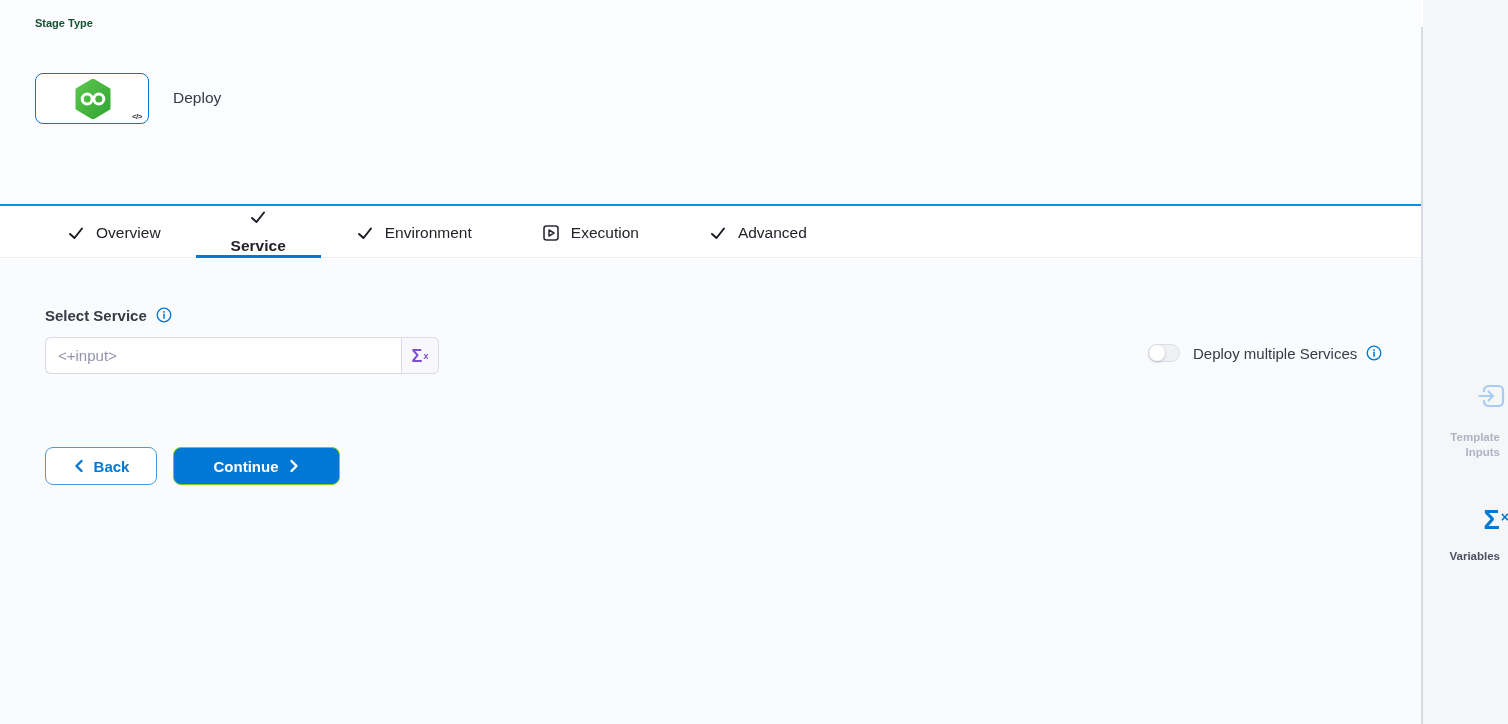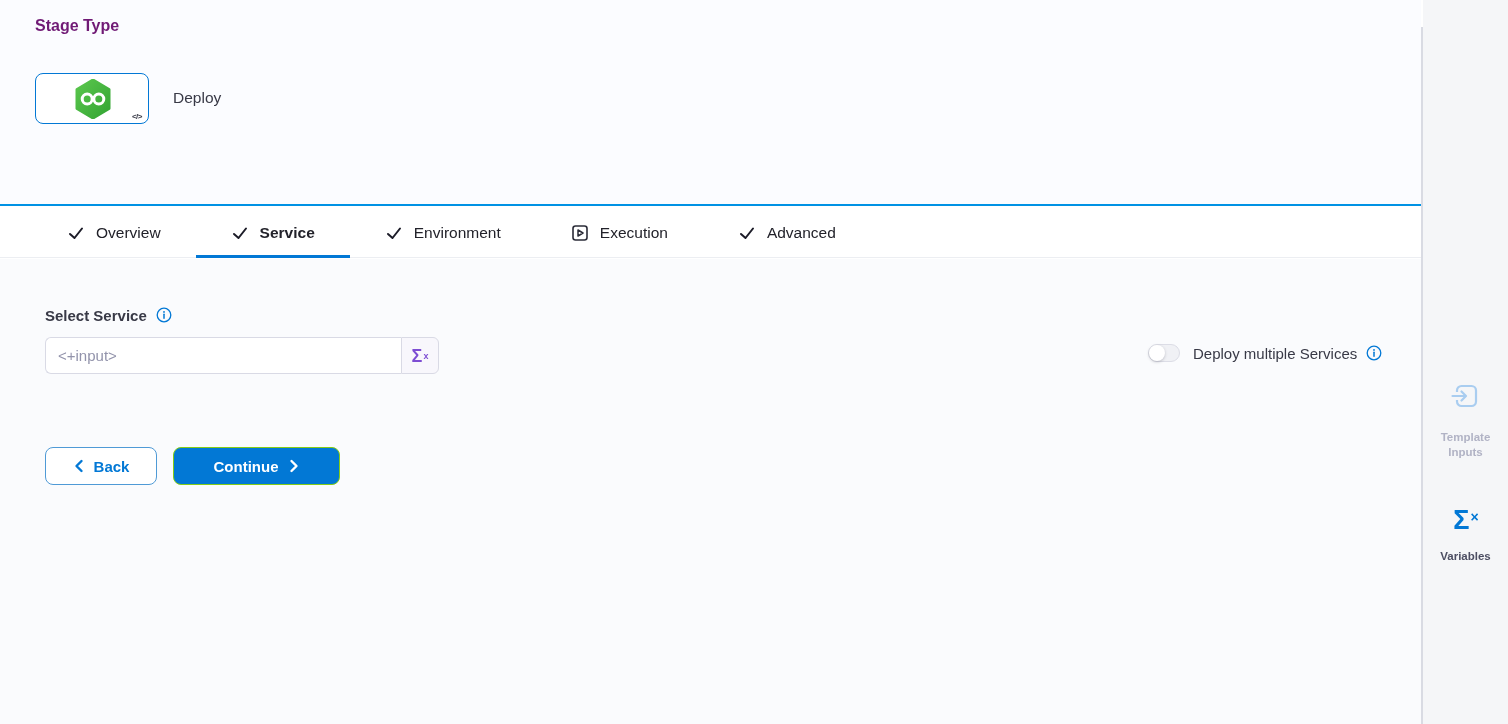--- a/index.html
+++ b/index.html
@@ -4,34 +4,34 @@
 <style>
   * { margin:0; padding:0; box-sizing:border-box; }
   body { font-family:"Liberation Sans", sans-serif; background:#ffffff; }
   .screen { position:relative; width:1508px; height:724px; overflow:hidden; background:#ffffff; }
 
   
   .main { position:absolute; left:0; top:0; width:1421px; height:724px; }
 
   .stage-type-section { position:absolute; left:0; top:0; width:1421px; height:206px;
     background:#fbfcff; border-bottom:2px solid #0092e4; }
-  .stage-type-title { position:absolute; left:35px; top:17px; font-size:16px; font-weight:700; color:#701a75; }
+  .stage-type-title { position:absolute; left:35px; top:17px; font-size:11px; font-weight:700; color:#14532d; }
   .stage-card { position:absolute; left:35px; top:73px; width:114px; height:51px; background:#ffffff;
     border:1.5px solid #0278d5; border-radius:8px; cursor:pointer; }
   .hex-wrap { position:absolute; left:39px; top:5px; width:36px; height:40px; }
   .code-glyph { position:absolute; right:6px; bottom:2px; font-size:8px; font-weight:700; color:#383946; letter-spacing:-0.5px; }
   .deploy-label { position:absolute; left:173px; top:89px; font-size:15.5px; color:#383946; }
 
   
   .tabbar { position:absolute; left:0; top:208px; width:1421px; height:50px; background:#ffffff;
     border-bottom:1px solid #eceef2; display:flex; align-items:stretch; }
   .tab { position:relative; display:flex; align-items:center; gap:11px; padding:0 35px;
     font-size:15.5px; color:#22222a; cursor:pointer; white-space:nowrap; }
   .tab:first-child { padding-left:19px;margin-left:48px; }
-  .tab.active { font-weight:600; }
+  .tab.active { font-weight:600;flex-direction:column; }
   .tab.active::after { content:""; position:absolute; left:0; right:0; bottom:-1px; height:3px; background:#0278d5; }
   .tab svg { flex:0 0 auto; }
 
   
   .content { position:absolute; left:0; top:259px; width:1421px; height:465px; background:#fafbfd; }
   .field-label-row { position:absolute; left:45px; top:48px; display:flex; gap:9px; }
   .field-label { font-size:15px; font-weight:600; color:#383946; }
   .info-icon { display:inline-flex; cursor:pointer; }
 
   .input-group { position:absolute; left:45px; top:78px; display:flex; }
@@ -53,21 +53,21 @@
   .btn-row { position:absolute; left:45px; top:188px; display:flex; gap:16px; }
   .btn { display:flex; align-items:center; justify-content:center; gap:9px; height:38px;
     border-radius:8px; font-size:15px; font-weight:700; cursor:pointer;
     font-family:"Liberation Sans", sans-serif; }
   .btn-back { width:112px; background:#ffffff; border:1px solid #4f9ad6; color:#0278d5; }
   .btn-continue { width:167px; background:#0278d5; border:1px solid #84cc16; color:#ffffff; }
 
   
   .divider { position:absolute; left:1421px; top:27px; height:697px; width:2px; background:#d9dbe3; }
   .right-rail { position:absolute; left:1423px; top:0; width:85px; height:724px; background:#f5f6f8; }
-  .rail-group { position:absolute; left:0; width:85px; text-align:center; cursor:pointer; }
+  .rail-group { position:absolute; left:0; width:85px; text-align:right; cursor:pointer; }
   .rail-group.template { top:381px; }
   .rail-group.variables { top:506px; }
   .rail-label { margin-top:15px; font-size:11.5px; font-weight:600; line-height:15px; padding:0 8px; }
   .rail-label.dim { color:#b1b3c5; }
   .rail-label.dark { color:#4d4f63; font-weight:700; }
   .var-sigma { color:#0278d5; font-size:27px; font-weight:600; line-height:28px; }
   .var-x { color:#0278d5; font-size:14px; font-weight:700; position:relative; top:-7px; left:1px; }
 </style>
 </head>
 <body>

